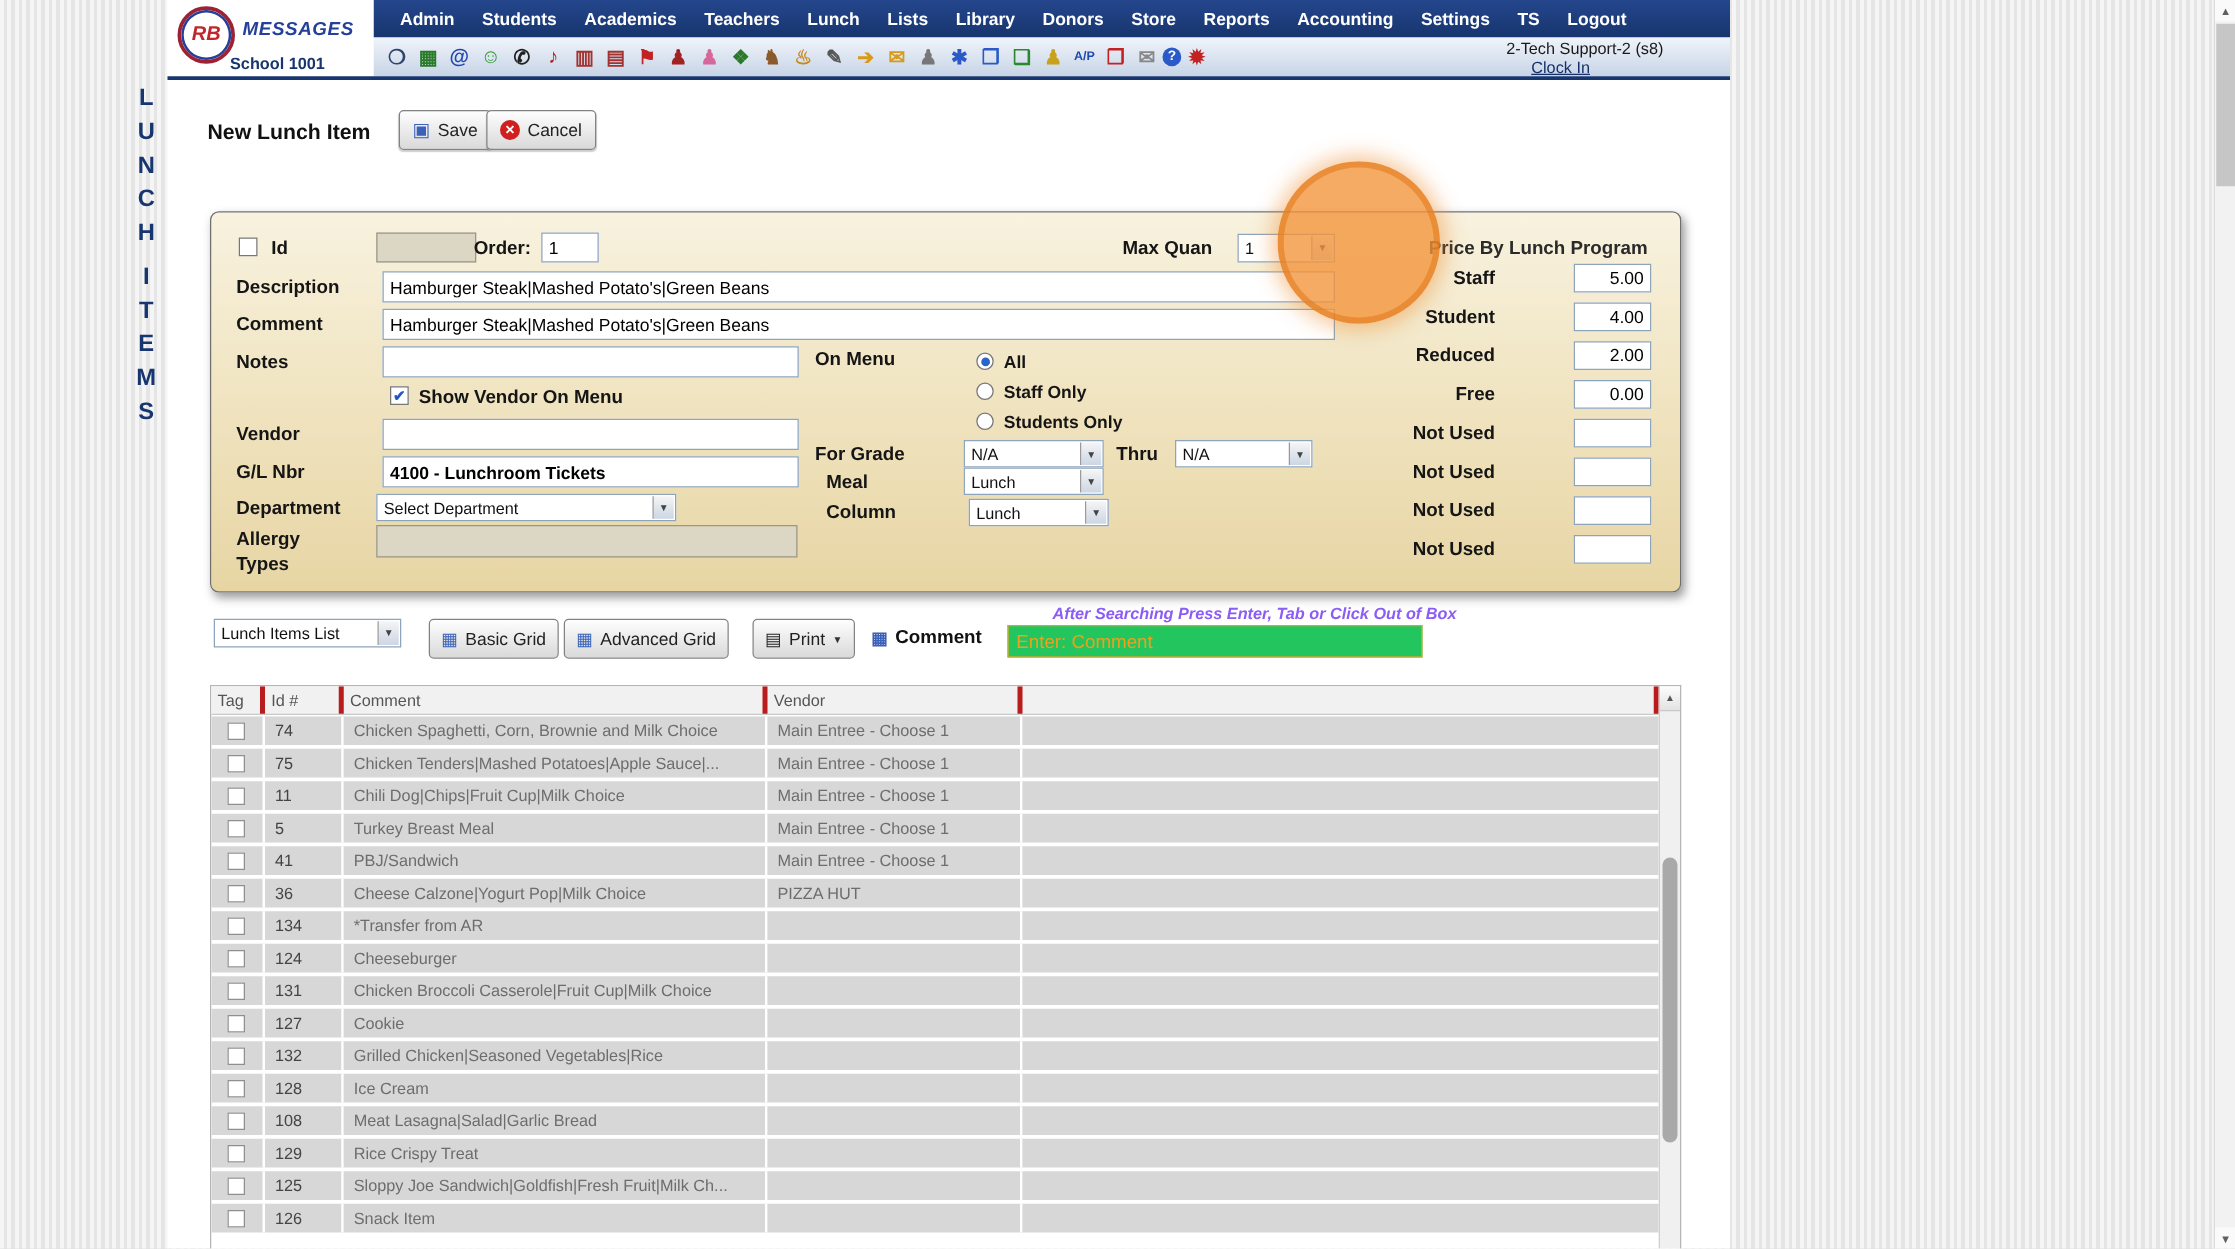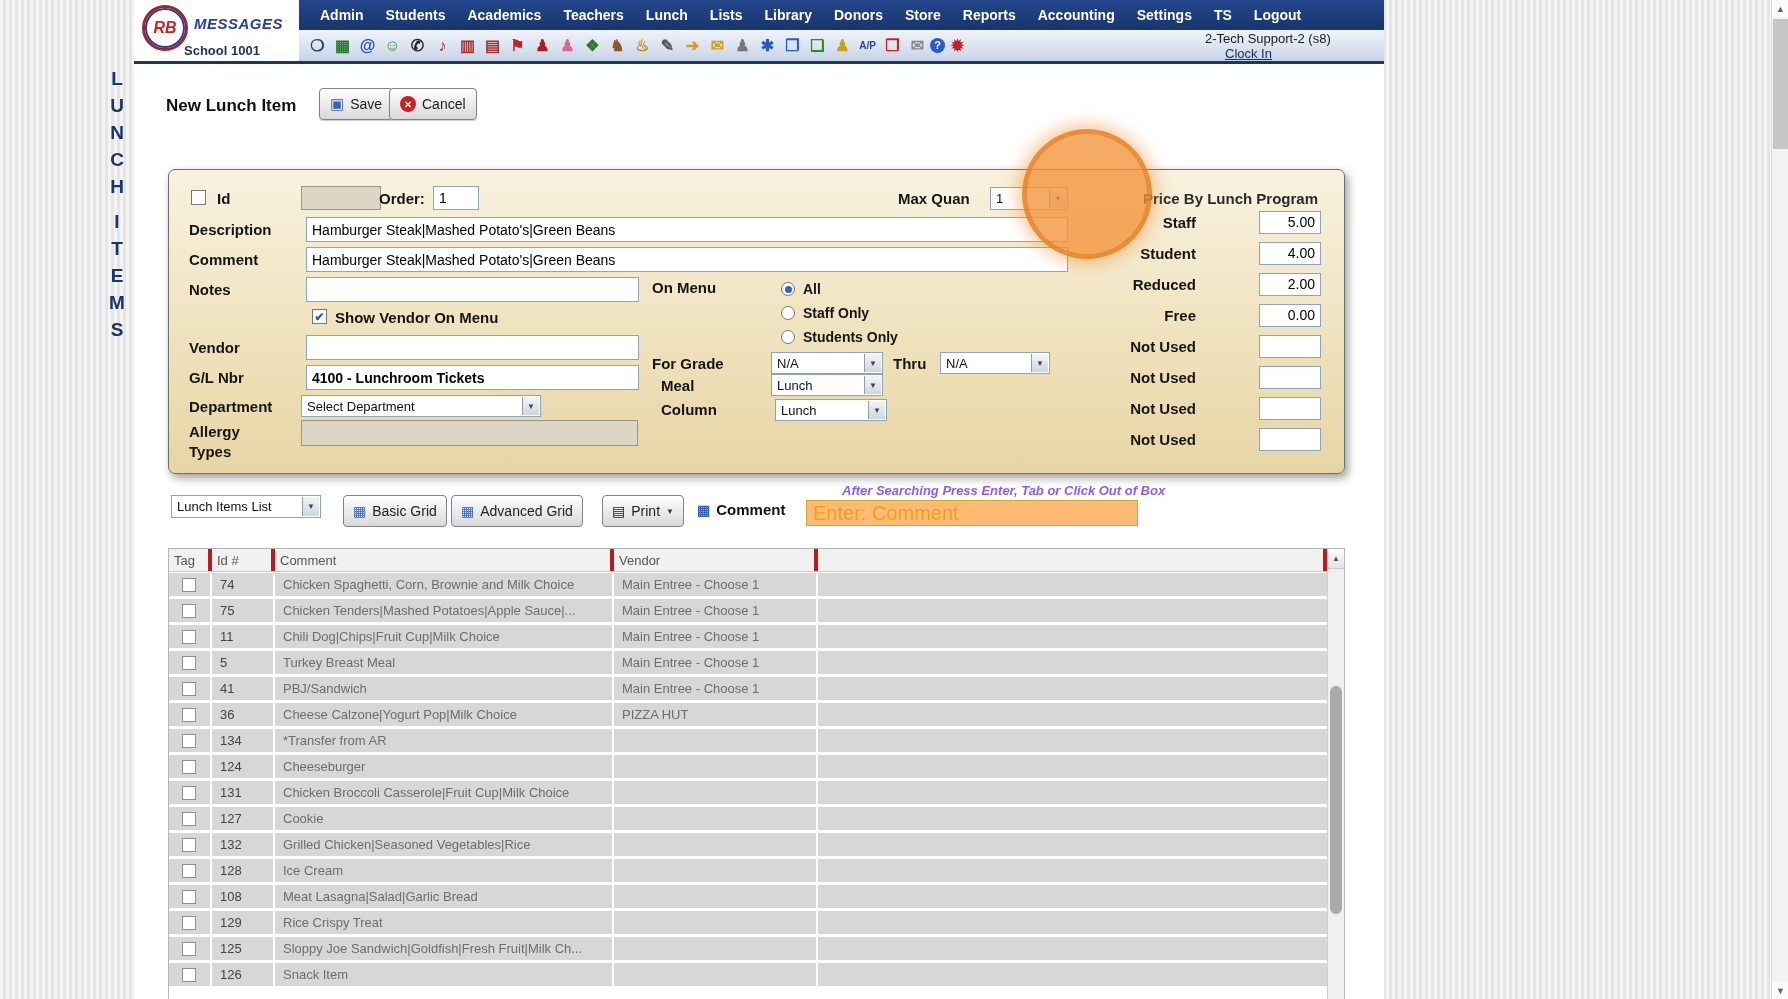--- a/index.html
+++ b/index.html
@@ -83,22 +83,22 @@
   .list-sel { left:37px; top:495px; width:150px; }
   .ctl-btn { position:absolute; top:495px; height:32px; display:inline-flex; align-items:center; gap:6px;
     padding:0 9px; border:1px solid #828282; border-radius:4px; background:linear-gradient(#fefefe,#d9d9d9);
     font-size:14px; color:#222; cursor:pointer; white-space:nowrap; }
   .grid-ic { color:#3a62b8; font-size:14px; }
   .caret { font-size:8px; color:#333; }
   .comment-ctl { position:absolute; left:563px; top:501px; display:inline-flex; align-items:center; gap:6px;
     font-weight:bold; font-size:15px; color:#111; cursor:pointer; }
   .search-hint { position:absolute; left:672px; top:483px; font-size:13px; font-style:italic; font-weight:bold;
     color:#8b5cf6; white-space:nowrap;margin-left:36px; }
-  .search-box { position:absolute; left:672px; top:500px; width:332px; height:26px; background:#fdba74;
-    border:1px solid #c9ae2c; font-size:20px; padding:12px 6px; color:#444; font-family:inherit; }
+  .search-box { position:absolute; left:672px; top:500px; width:332px; height:26px; background:#22c55e;
+    border:1px solid #c9ae2c; font-size:15px; padding:12px 6px; color:#444; font-family:inherit; }
   .search-box::placeholder { color:#efa11c; opacity:1; }
 
   
   .grid { position:absolute; left:34px; top:548px; width:1177px; height:451px; border:1px solid #b5b5b5;
     border-bottom:none; background:#fff; overflow:hidden; }
   .grid-header { display:flex; height:23px; background:#f1f1f1; border-bottom:1px solid #c9c9c9;
     font-size:13px; color:#555; margin-right:17px; }
   .gh-cell { padding:4px 0 0 5px; border-right:4px solid #b91c1c; overflow:hidden; white-space:nowrap; }
   .c-tag { width:43px; } .c-id { width:63px; } .c-comment { width:339px; } .c-vendor { width:204px; } .c-rest { flex:1; }
   .grid-body { position:absolute; left:0; top:24px; right:17px; bottom:0; overflow:hidden; }

